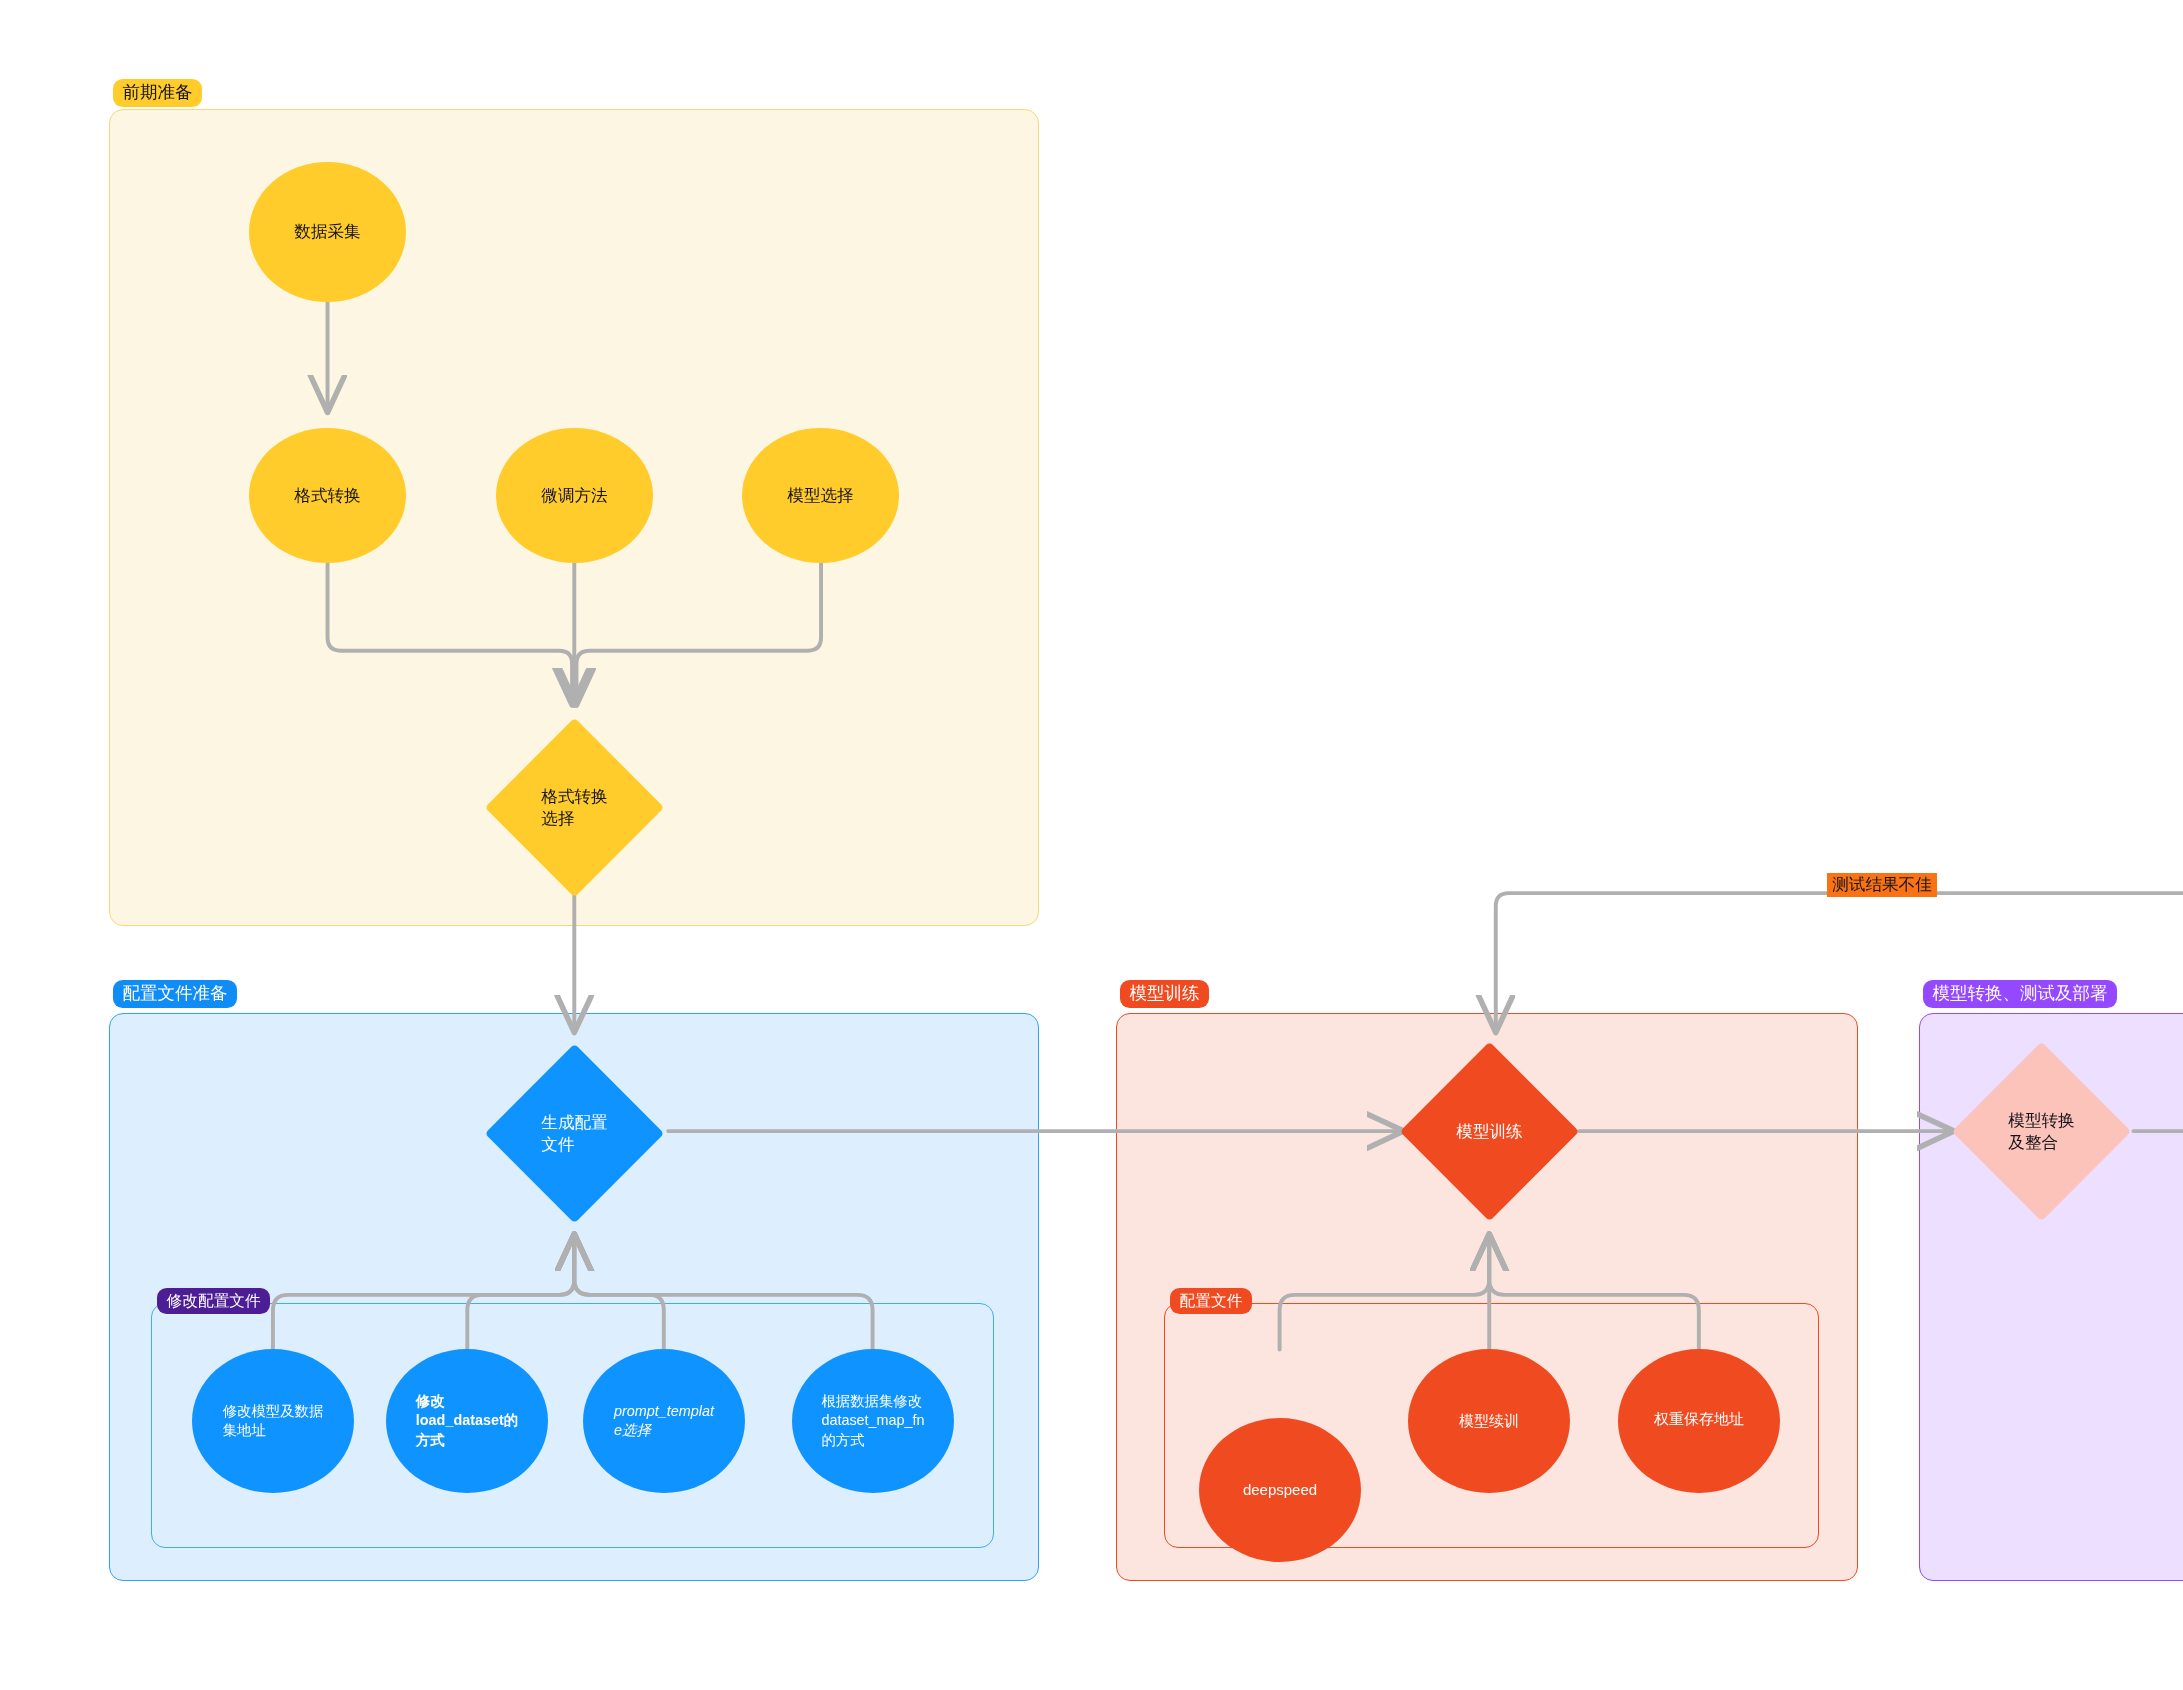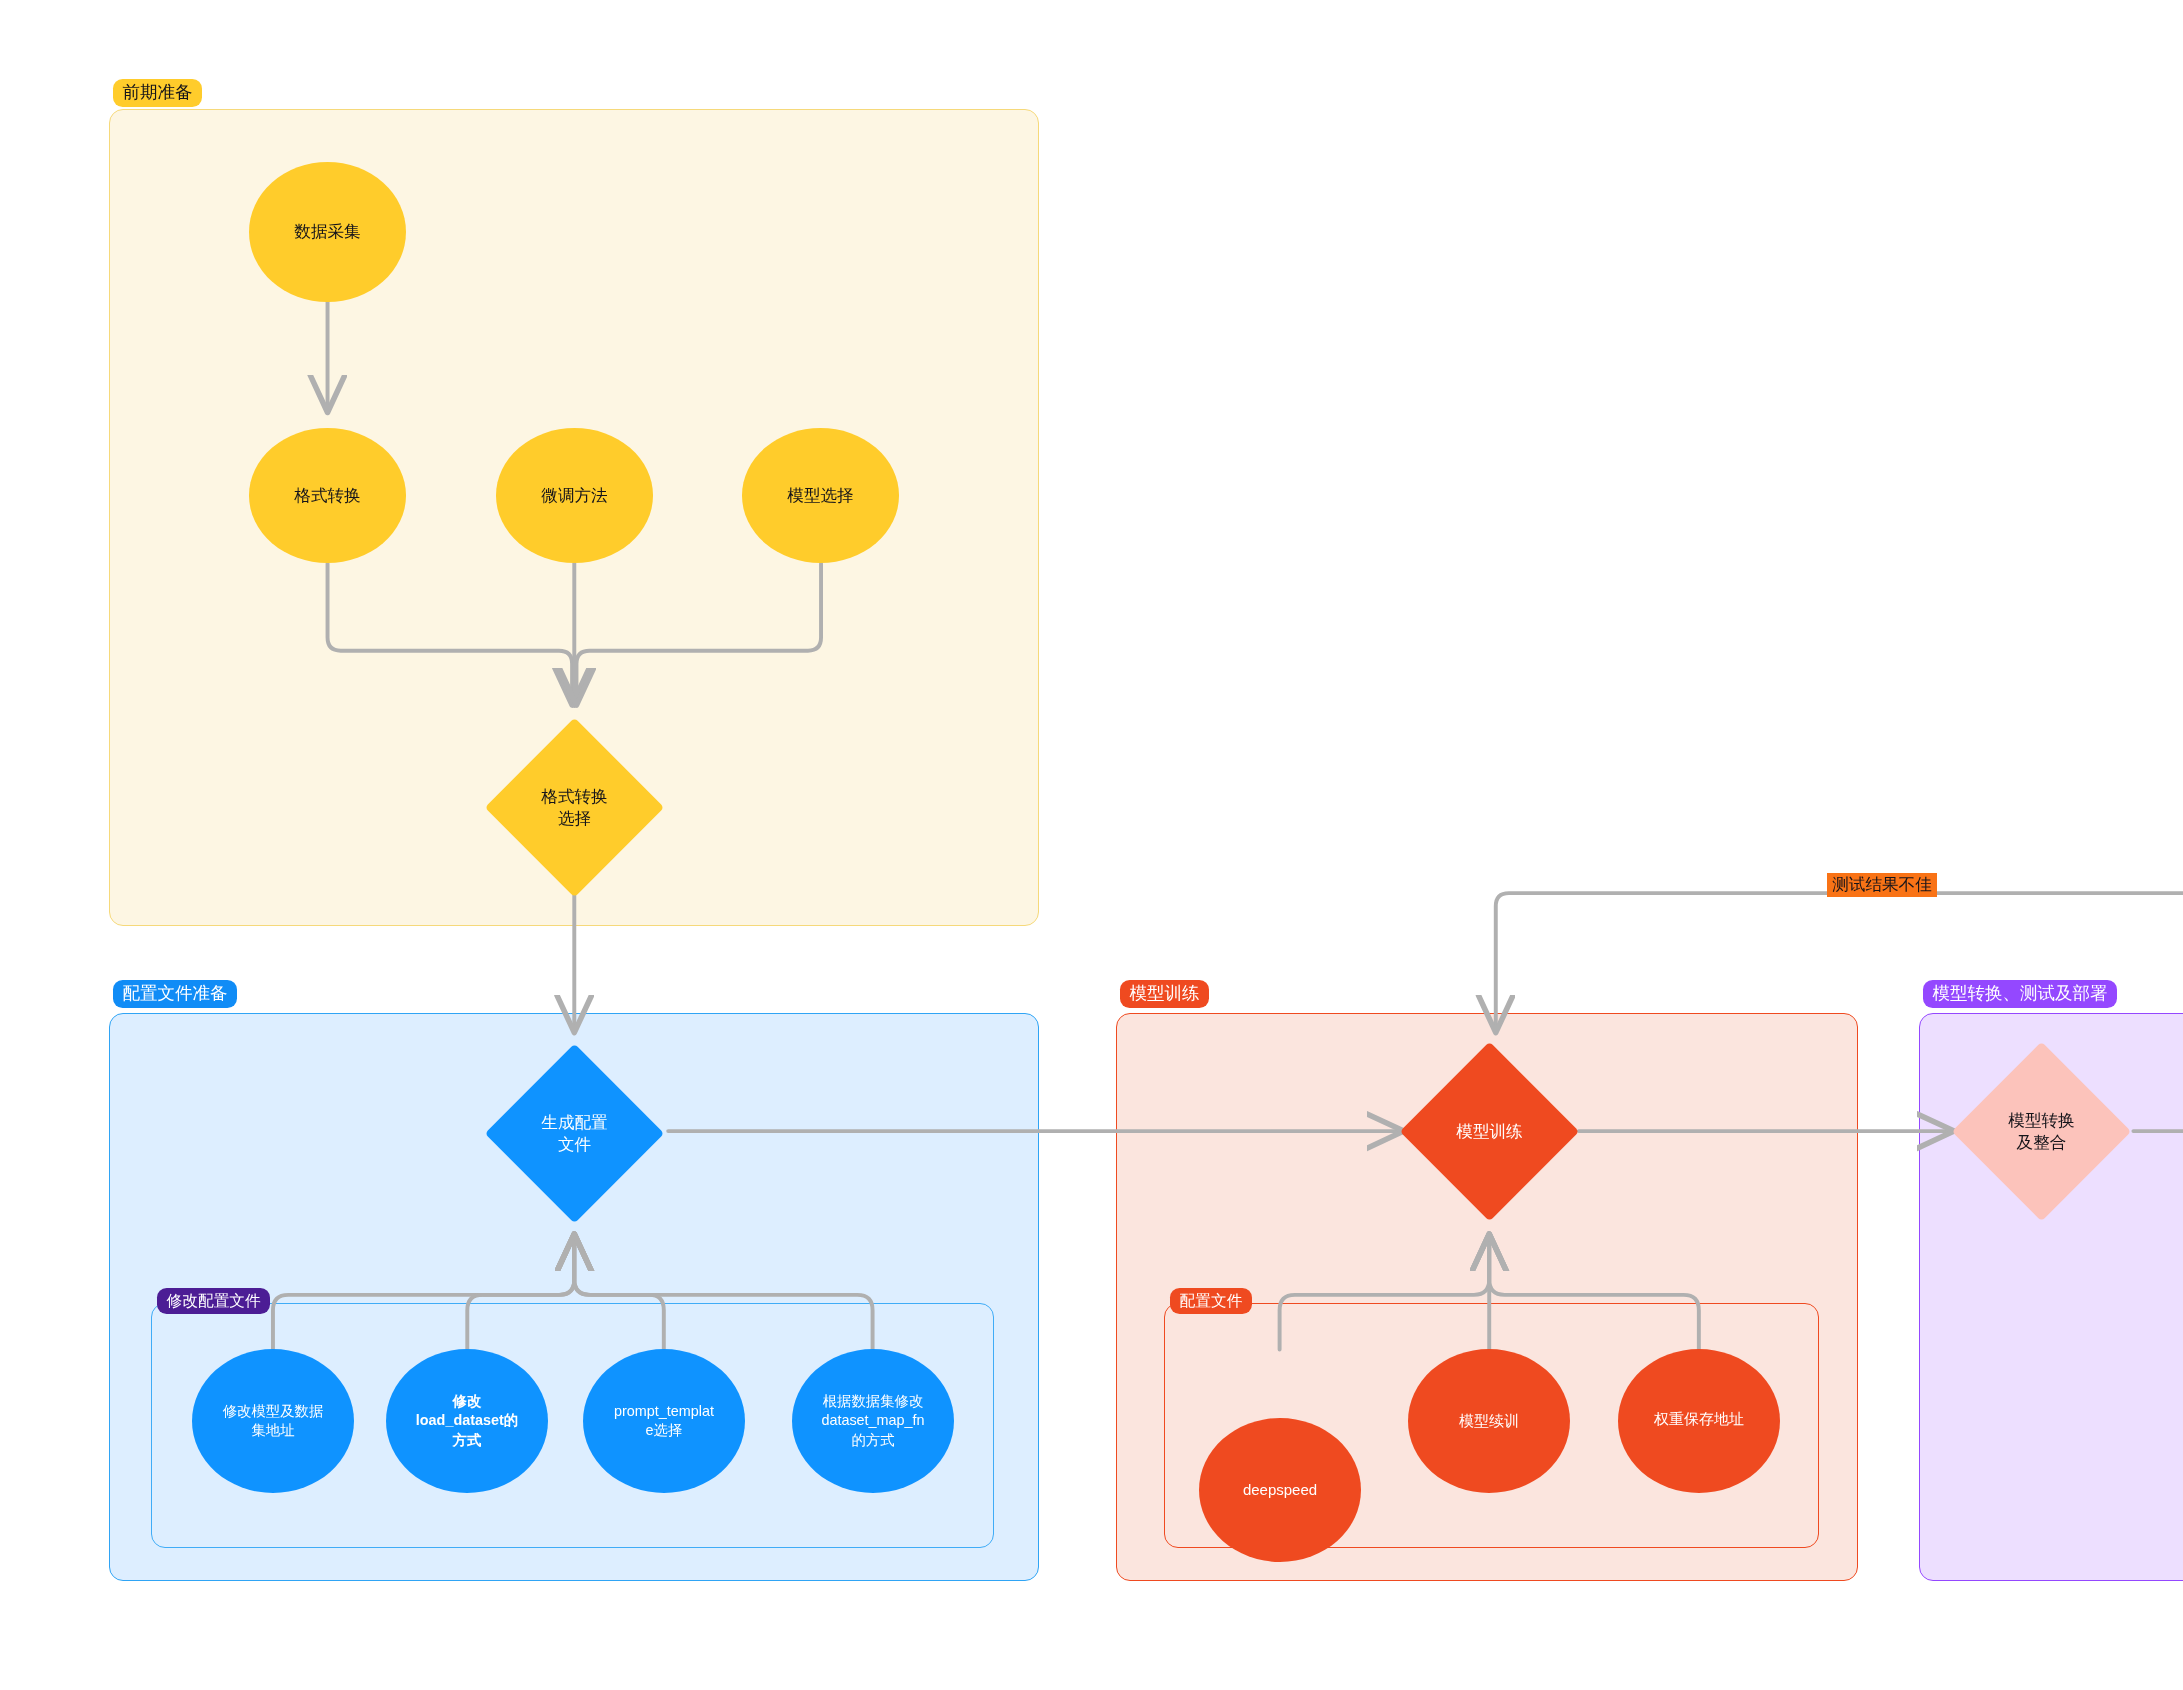--- a/index.html
+++ b/index.html
@@ -42,21 +42,20 @@
   .l-params    { background: #ef4a20; color: #ffffff; font-size: 15.7px; }
   .c-deploy    { background: #eddfff; border-color: #9448ff; }
   .l-deploy    { background: #9448ff; color: #ffffff; }
 
   
   .node {
     position: absolute;
     display: flex;
     align-items: center;
     justify-content: center;
-    text-align: center;
     z-index: 4;
   }
   .node .lbl {
     position: relative;
     z-index: 2;
     font-size: 16.6px;
     line-height: 1.32;
     white-space: pre-line;
     padding: 0 3.5px;
   }
@@ -187,21 +186,21 @@
     <span class="lbl" style="font-size:14.4px;">修改模型及数据
 集地址</span>
   </div>
 
   <div class="node ellipse n-blue" style="left:386px; top:1349px; width:162px; height:144px;font-weight:bold;">
     <span class="lbl" style="font-size:14.4px;">修改
 load_dataset的
 方式</span>
   </div>
 
-  <div class="node ellipse n-blue" style="left:583px; top:1349px; width:162px; height:144px;">
+  <div class="node ellipse n-blue" style="left:583px; top:1349px; width:162px; height:144px;font-style:italic;">
     <span class="lbl" style="font-size:14.4px;">prompt_templat
 e选择</span>
   </div>
 
   <div class="node ellipse n-blue" style="left:792px; top:1349px; width:162px; height:144px;">
     <span class="lbl" style="font-size:14.4px;">根据数据集修改
 dataset_map_fn
 的方式</span>
   </div>
 

